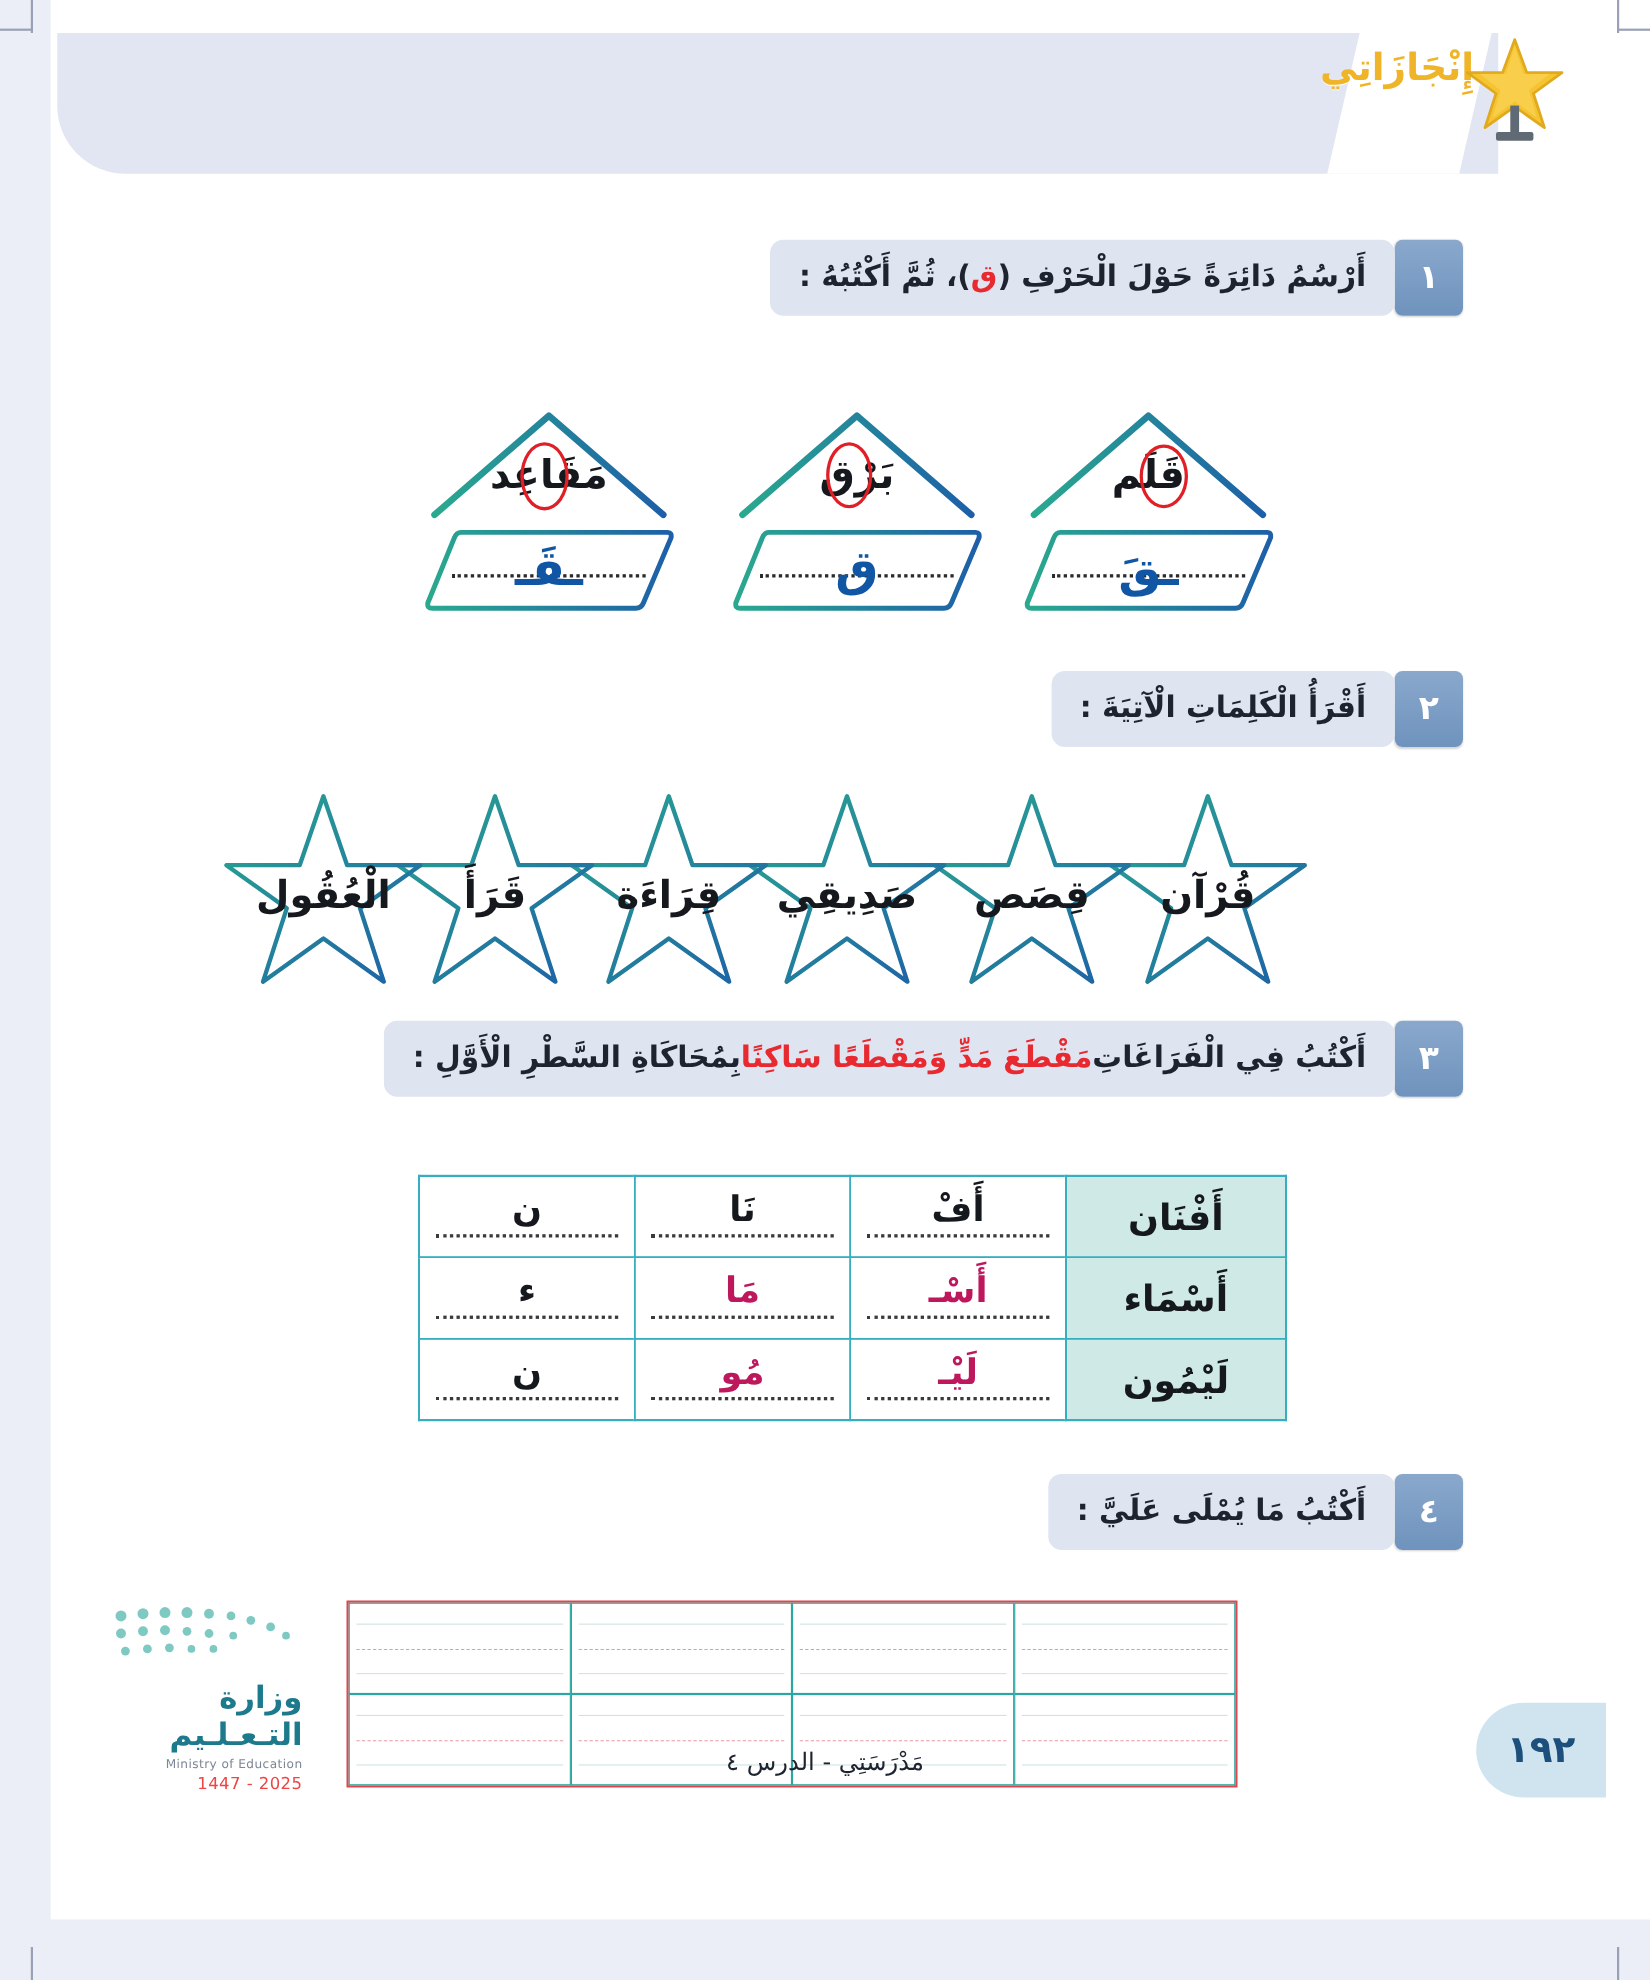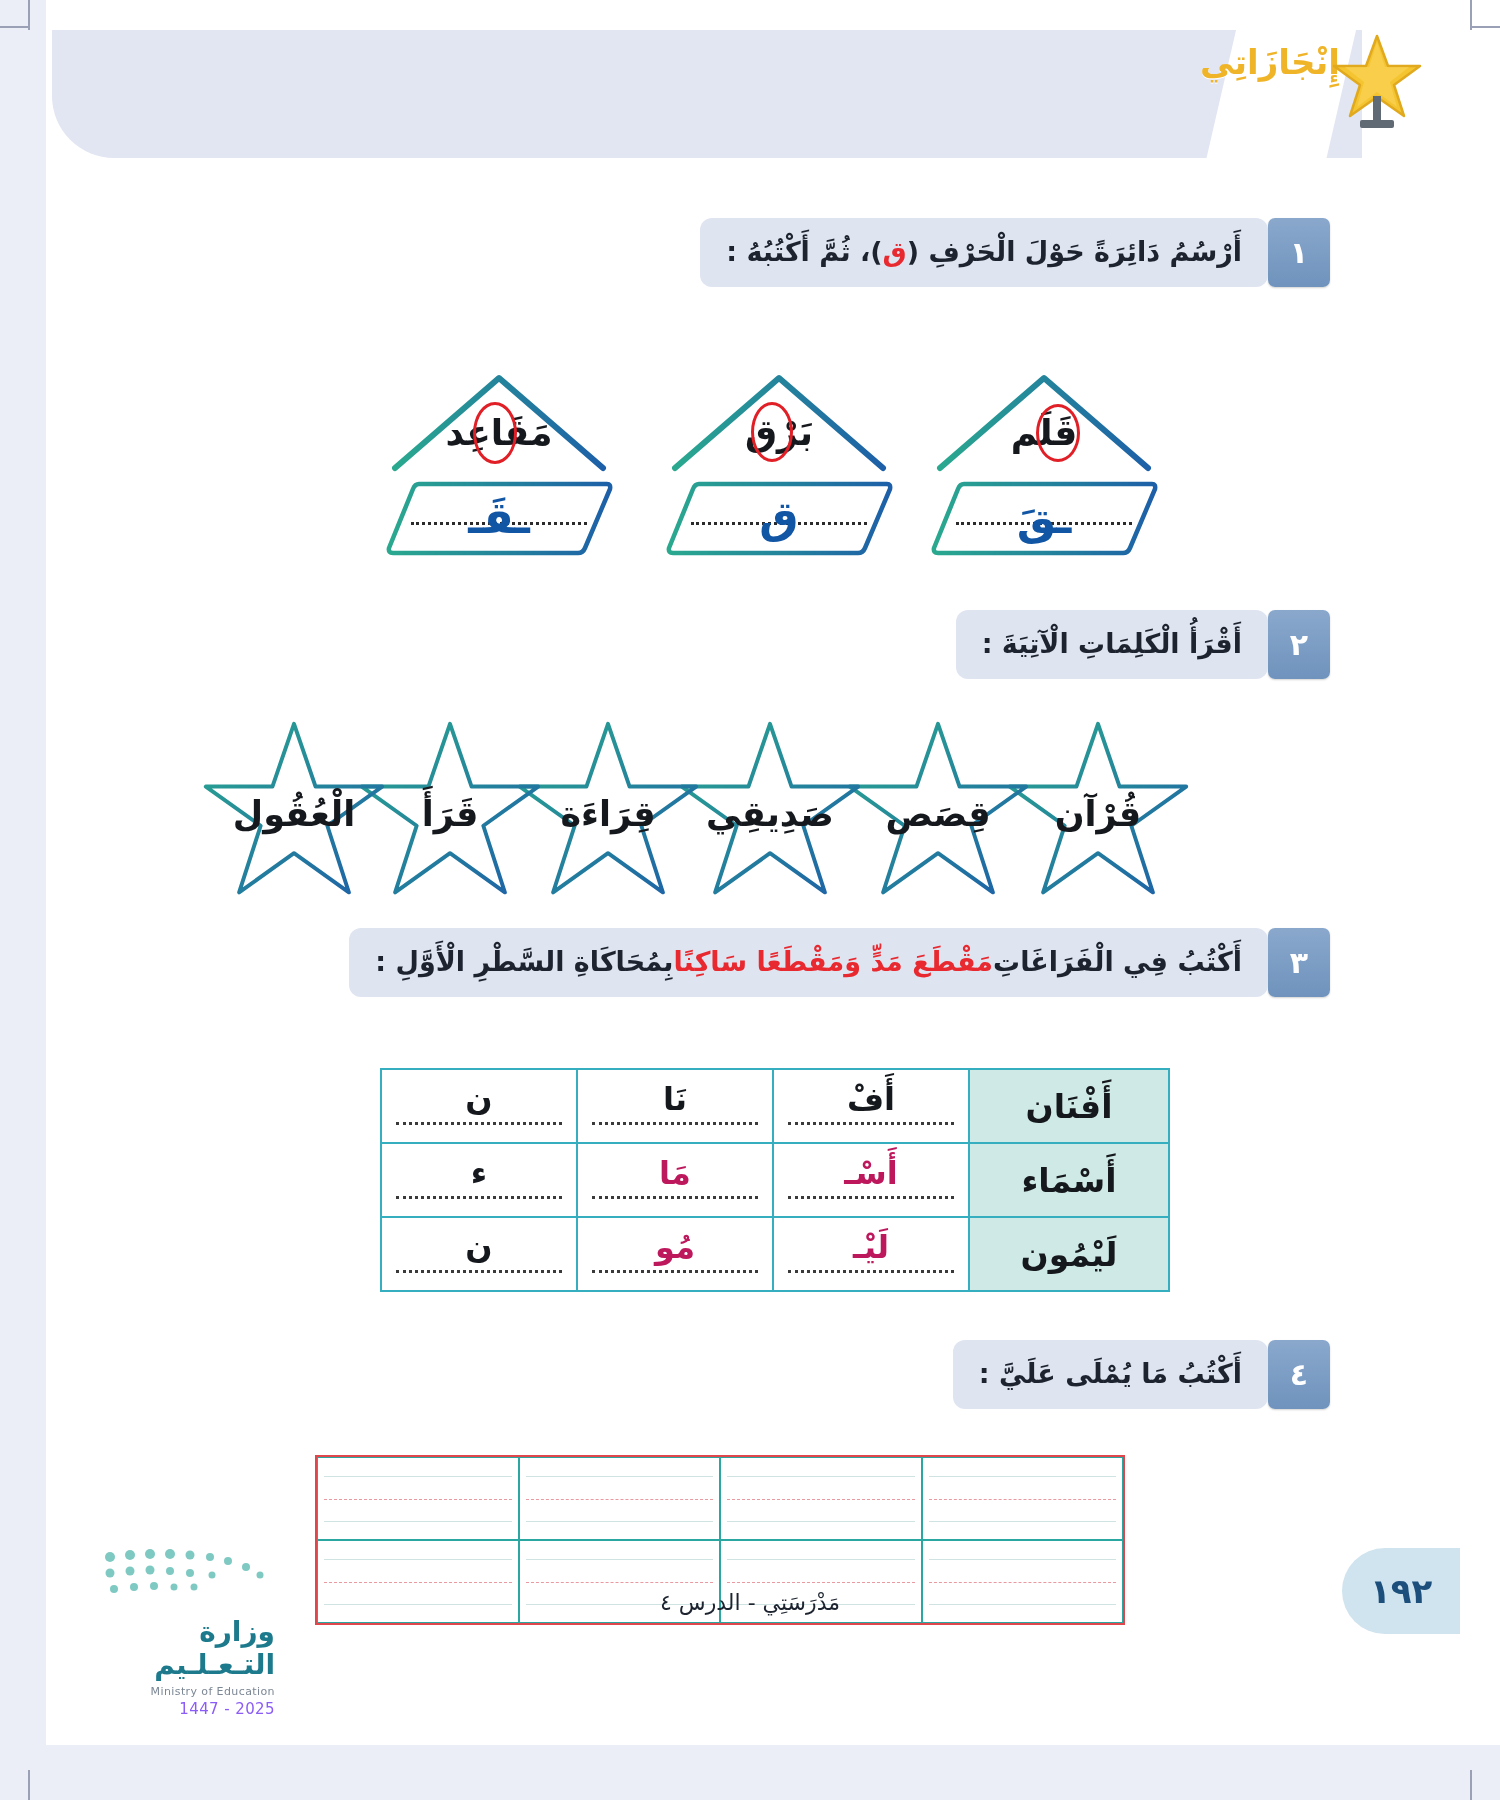--- a/index.html
+++ b/index.html
@@ -143,24 +143,24 @@
   .wline-top{
     position:absolute; left:6px; right:6px; top:22%;
     border-top:1px solid #cfe3e2; height:0;
   }
   .wline-bot{
     position:absolute; left:6px; right:6px; top:78%;
     border-top:1px solid #cfe3e2; height:0;
   }
 
   
-  #moe-logo{ position:absolute; left:75px; top:1545px; width:200px; }
+  #moe-logo{ position:absolute; left:75px; top:1457px; width:200px; }
   #moe-ar{ font-size:28px; font-weight:bold; color:#1c7a8c; letter-spacing:2px; margin-top:8px;}
   #moe-en{ font-size:11px; color:#7c8794; letter-spacing:.4px; margin-top:4px;}
-  #moe-year{ font-size:15px; color:#8b5cf6; letter-spacing:.4px; margin-top:2px;}
+  #moe-year{ font-size:15px; color:#ef4444; letter-spacing:.4px; margin-top:2px;}
   #footer-center{
     position:absolute; left:0; right:0; top:1590px; text-align:center;
     font-size:22px; font-weight:normal; color:#1d2430;
   }
   #page-badge{
     position:absolute; right:40px; top:1548px;
     width:118px; height:86px;
     background:#cfe4ef; border-radius:44px 0 0 44px;
     display:flex; align-items:center; justify-content:center;
     font-size:34px; font-weight:bold; color:#1c4f7c;

